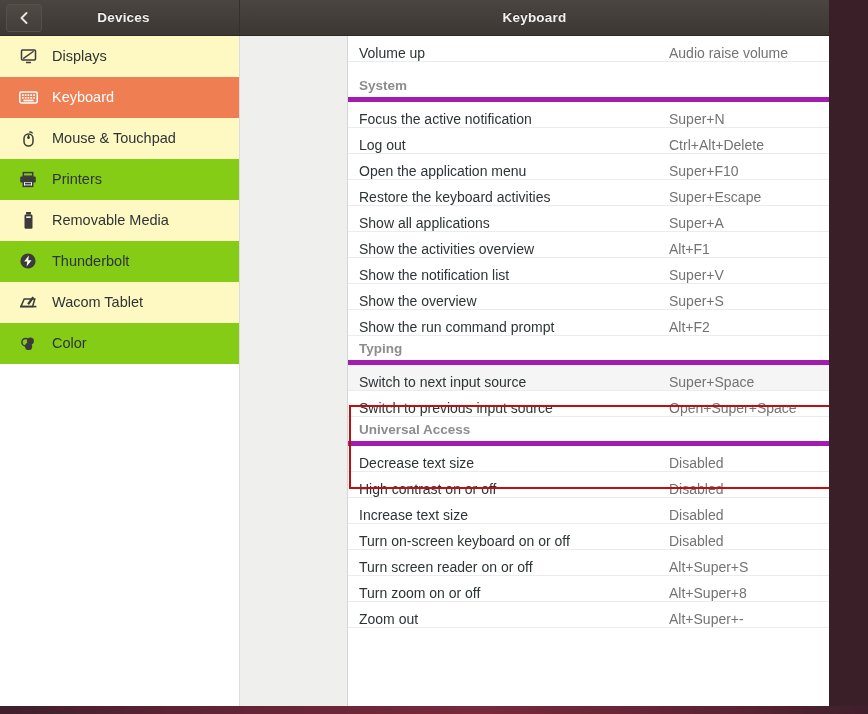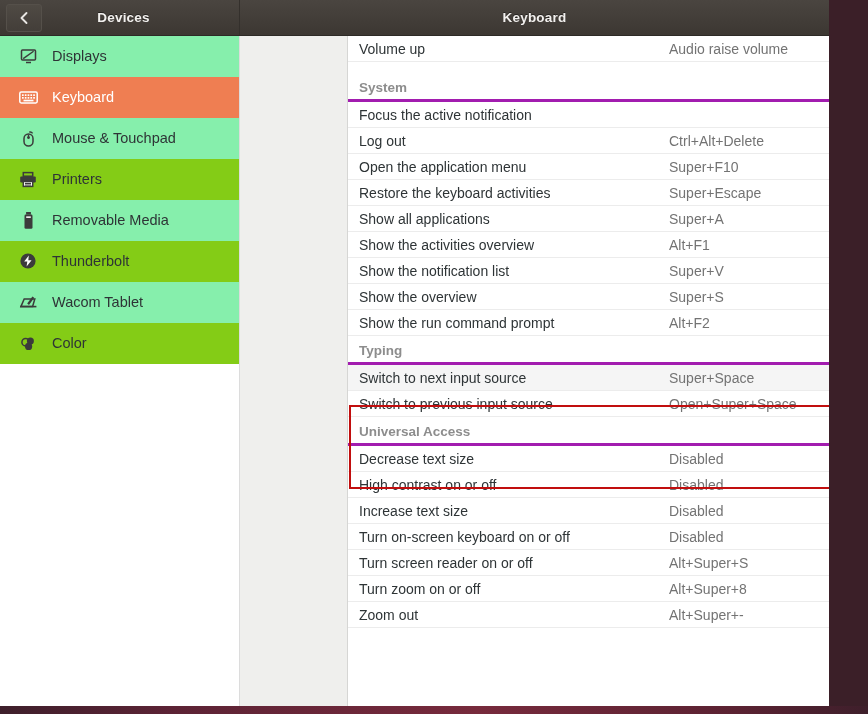--- a/index.html
+++ b/index.html
@@ -70,21 +70,21 @@
     width:240px; flex:0 0 240px;
     background:#ffffff;
     border-right:1px solid #dcdcdc;
     overflow:hidden;
   }
   .side-item {
     height:41px;
     display:flex; align-items:center;
     padding-left:17px;
     cursor:pointer;
-    background:#86efac;
+    background:#fef9c3;
     border-bottom:1px solid transparent;
   }
   .side-item.alt { background:#84cc16; }
   .side-item.sel { background:#ef7e52; }
   .side-ico {
     width:22px; flex:0 0 22px;
     display:flex; align-items:center; justify-content:center;
     margin-right:13px;
     color:#3b3b3b;
   }
@@ -105,21 +105,21 @@
 
   
   .listwrap {
     flex:1; min-width:0;
     background:#ffffff;
     position:relative;
     overflow:hidden;
   }
   .row {
     height:26px;
-    display:flex; align-items:center;
+    display:flex; align-items:flex-end;
     padding:0 10px 0 11px;
     font-size:14px;
     border-bottom:1px solid #ececec;
     cursor:pointer;
     background:#ffffff;
   }
   .row.hover { background:#f5f5f5; }
   .row .act {
     flex:0 0 310px;
     color:#2e3436;
@@ -131,21 +131,21 @@
     white-space:nowrap; overflow:hidden; text-overflow:ellipsis;
   }
   .section {
     height:29px;
     display:flex; align-items:flex-end;
     padding:0 10px 4px 11px;
     font-size:13.5px;
     font-weight:bold;
     color:#8d8d8d;
     background:#ffffff;
-    border-bottom:3px solid #a21caf;
+    border-bottom:5px solid #a21caf;
   }
   .section.spaced { height:40px; }
 
   
   .hibox {
     position:absolute;
     left:1px; top:369px;
     width:492px; height:84px;
     border:2px solid #c10e0e;
     pointer-events:none;
@@ -283,20 +283,21 @@
       <div id="rows">
           <div class="row">
             <span class="act">Volume up</span>
             <span class="key">Audio raise volume</span>
           </div>
           <div class="section spaced">
             <span>System</span>
           </div>
           <div class="row">
             <span class="act">Focus the active notification</span>
+            <span class="key">Super+N</span>
           </div>
           <div class="row">
             <span class="act">Log out</span>
             <span class="key">Ctrl+Alt+Delete</span>
           </div>
           <div class="row">
             <span class="act">Open the application menu</span>
             <span class="key">Super+F10</span>
           </div>
           <div class="row">

